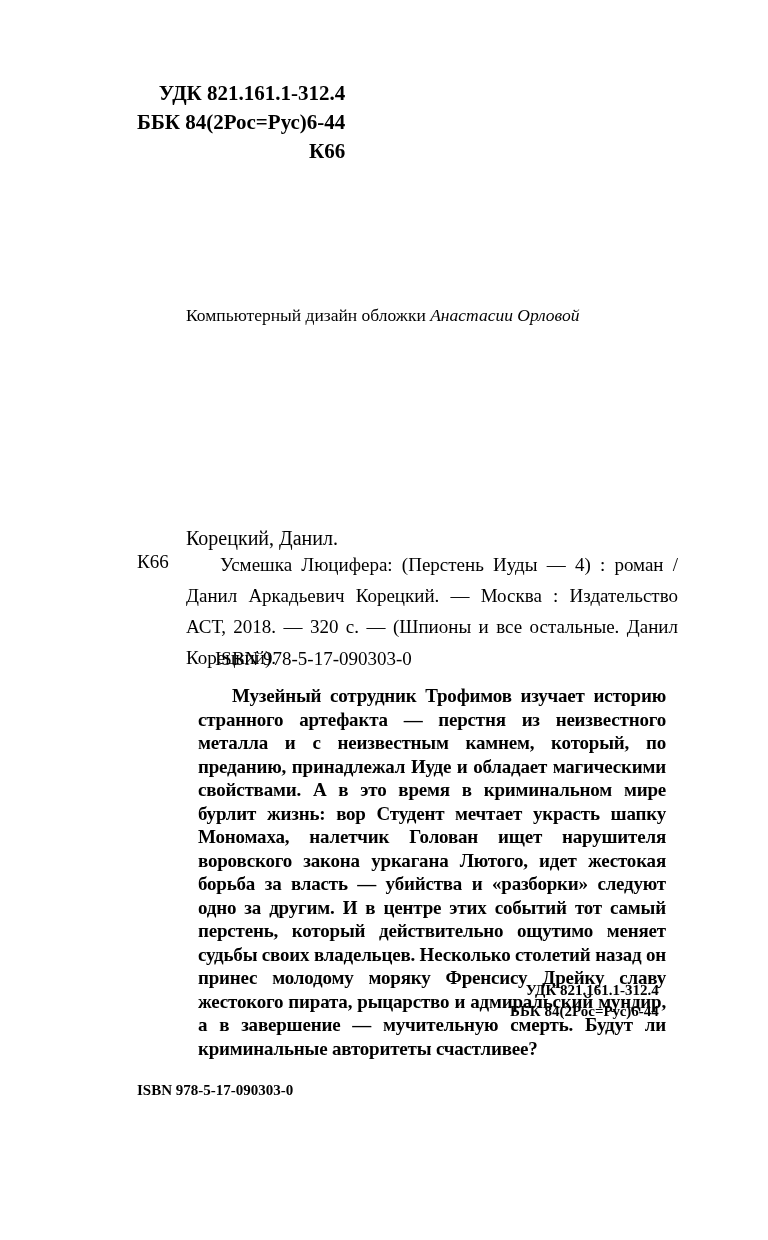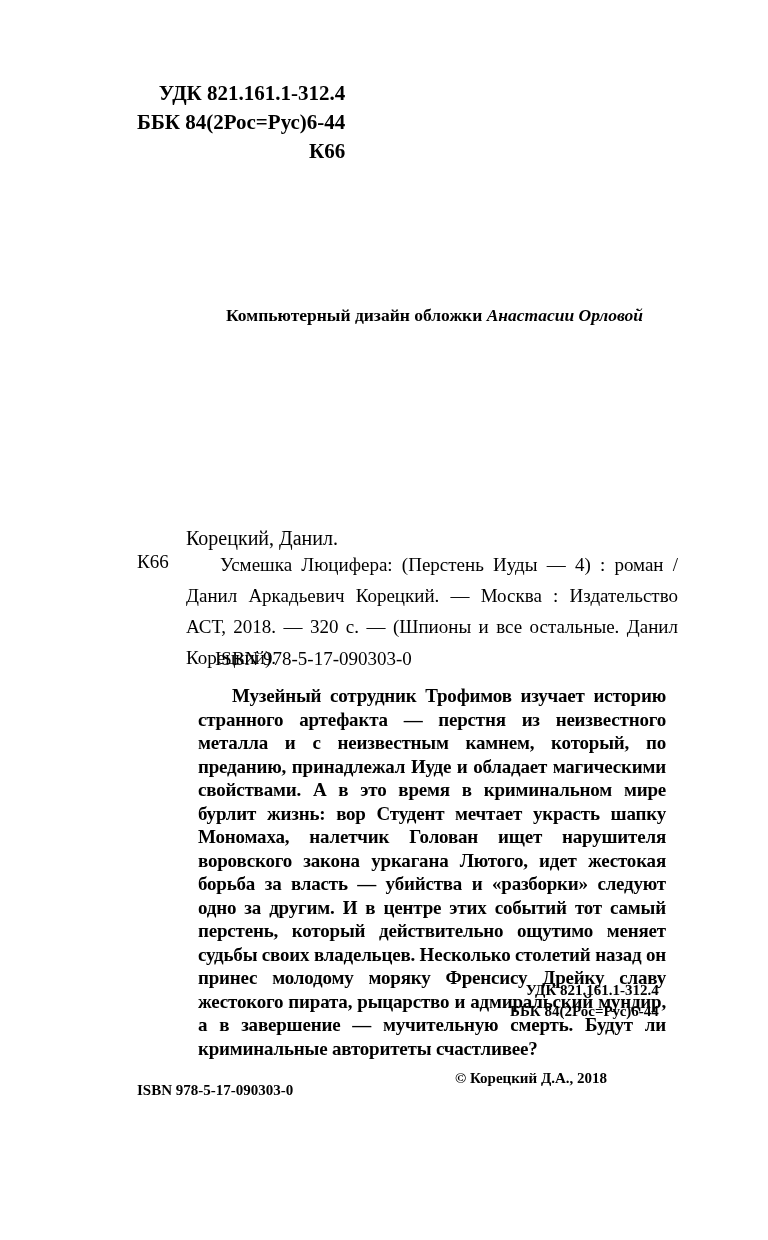--- a/index.html
+++ b/index.html
@@ -8,21 +8,21 @@
     font-family: "Liberation Serif", "DejaVu Serif", serif;
     color: #000000;
   }
   .abs { position: absolute; white-space: nowrap; text-align: right; }
   .italic { font-style: italic; }
 
   
   .top-codes { left: 137px; top: 79px; font-size: 21px; line-height: 29px; font-weight: bold; }
   .top-codes .indent { padding-left: 50px; }
 
-  .cover-credit { left: 186px; top: 305px; font-size: 17.5px; font-weight: bold; margin-left: 40px; }
+  .cover-credit { left: 186px; top: 305px; font-size: 17.5px; font-weight: normal; }
 
   
   .author { left: 186px; top: 527px; font-size: 20px; font-weight: normal; }
   .k66-side { left: 137px; top: 551px; font-size: 19px; }
   .biblio {
     position: absolute; left: 186px; top: 549px; width: 492px;
     font-size: 19px; line-height: 31px; text-align: justify;
   }
   .biblio .first { text-indent: 34px; }
   .isbn-card { left: 215px; top: 648px; font-size: 19px; }
@@ -63,14 +63,13 @@
   <p>Музейный сотрудник Трофимов изучает историю странного артефакта — перстня из неизвестного металла и с неизвестным камнем, который, по преданию, принадлежал Иуде и обладает магическими свойствами. А в это время в криминальном мире бурлит жизнь: вор Студент мечтает украсть шапку Мономаха, налетчик Голован ищет нарушителя воровского закона уркагана Лютого, идет жестокая борьба за власть — убийства и «разборки» следуют одно за другим. И в центре этих событий тот самый перстень, который действительно ощутимо меняет судьбы своих владельцев. Несколько столетий назад он принес молодому моряку Френсису Дрейку славу жестокого пирата, рыцарство и адмиральский мундир, а в завершение — мучительную смерть. Будут ли криминальные авторитеты счастливее?</p>
 </div>
 
 <div class="abs bottom-codes">
   <div>УДК 821.161.1-312.4</div>
   <div>ББК 84(2Рос=Рус)6-44</div>
 </div>
 
 <div class="abs isbn-bottom">ISBN 978-5-17-090303-0</div>
 <div class="abs copyright">
-  <div>© Корецкий Д.А., 2018</div>
 </div>
 
 </body></html>

